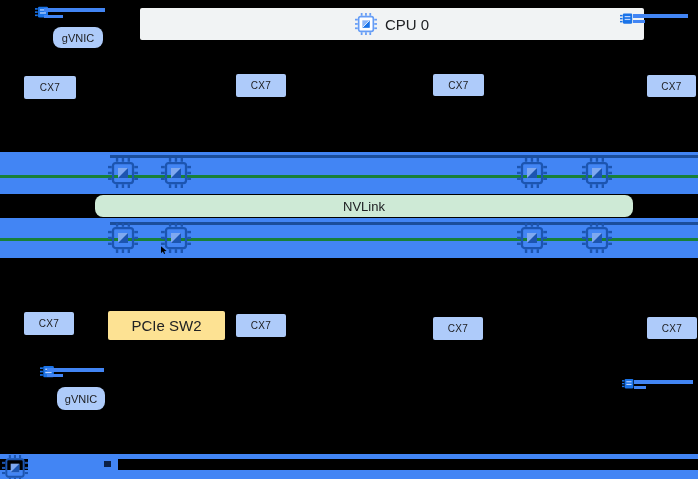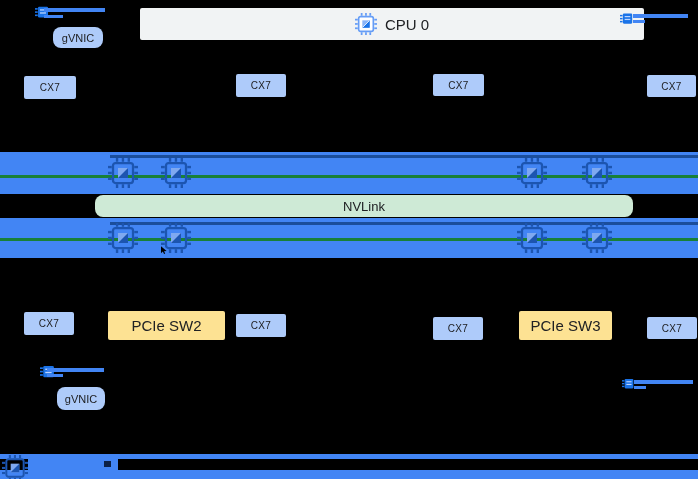--- a/index.html
+++ b/index.html
@@ -167,23 +167,20 @@
   </div>
   <div class="abs box sw" style="left:108px;top:311px;width:117px;height:29px;">
     <span>PCIe SW2</span>
   </div>
   <div class="abs box nicbox" style="left:236px;top:314px;width:50px;height:23px;">
     <span>CX7</span>
   </div>
   <div class="abs box nicbox" style="left:433px;top:317px;width:50px;height:23px;">
     <span>CX7</span>
   </div>
-  <div class="abs box sw" style="left:519px;top:311px;width:93px;height:29px;">
-    <span>PCIe SW3</span>
-  </div>
   <div class="abs box nicbox" style="left:647px;top:317px;width:50px;height:22px;">
     <span>CX7</span>
   </div>
 
   <div class="abs" style="left:40px;top:364px;width:17px;height:16px;">
     <svg width="17" height="16">
         <use href="#nic" width="17" height="14" y="1"></use>
       </svg>
   </div>
   <div class="abs blue-line" style="left:47px;top:368px;width:57px;height:3.5px;"></div>

